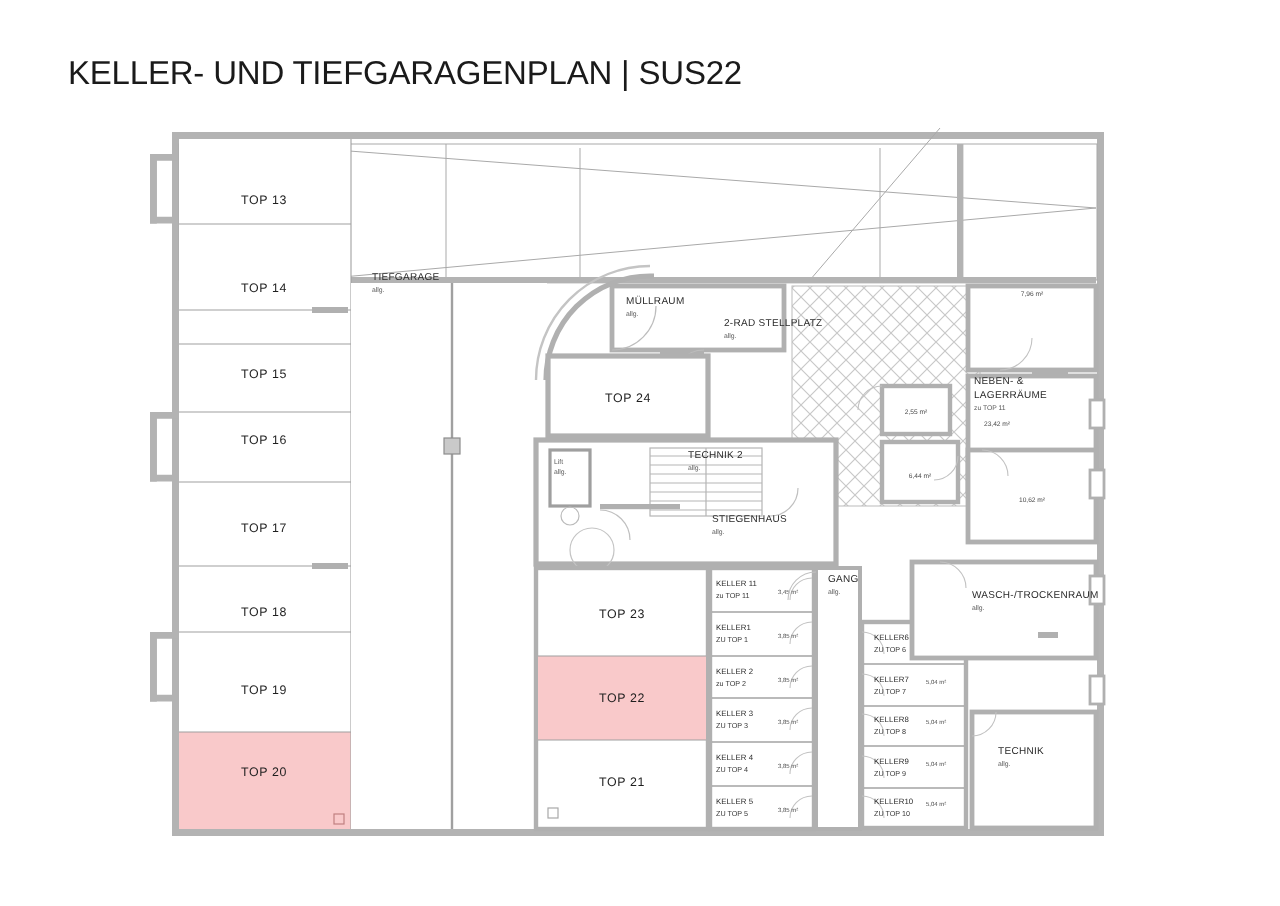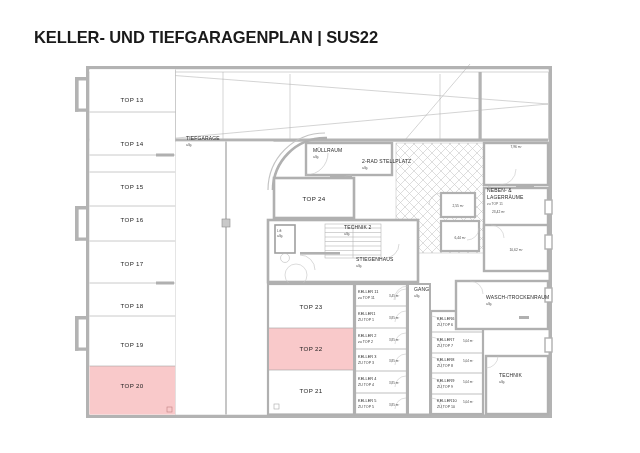--- a/index.html
+++ b/index.html
@@ -9,21 +9,21 @@
     font-family:"Liberation Sans", sans-serif;
     overflow:hidden;
     position:relative;
   }
   #page-title{
     position:absolute;
     left:34px; top:28px;
     font-size:16.5px;
     letter-spacing:-0.1px;
     color:#1a1a1a;
-    font-weight:700;
+    font-weight:400;
     white-space:nowrap;
   }
   #plan{
     position:absolute;
     left:0; top:0; width:640px; height:453px;
   }
   .lbl{
     font-family:"Liberation Sans", sans-serif;
     fill:#2b2b2b;
   }

